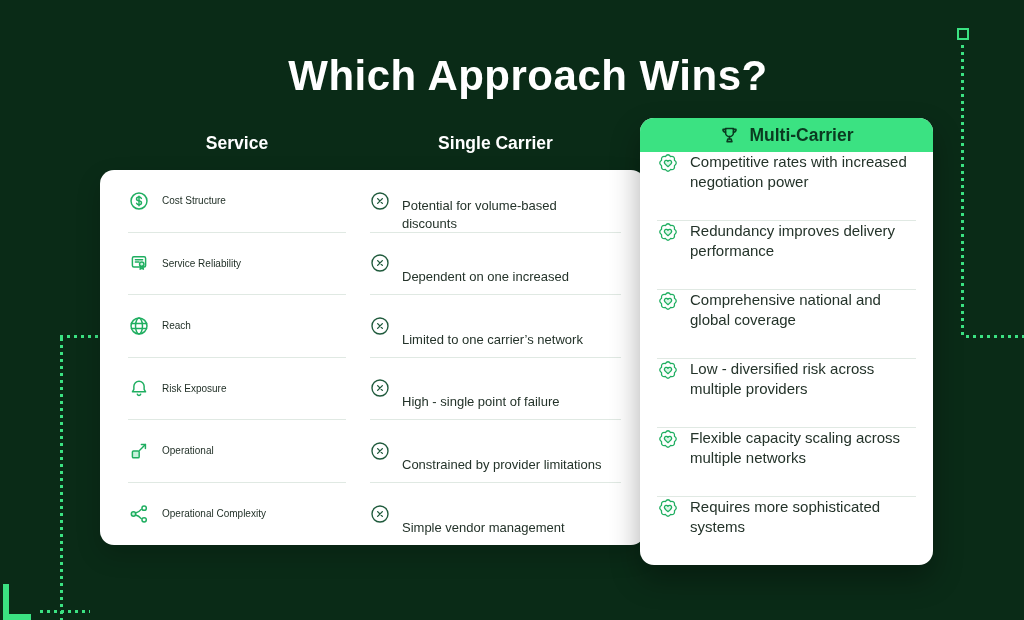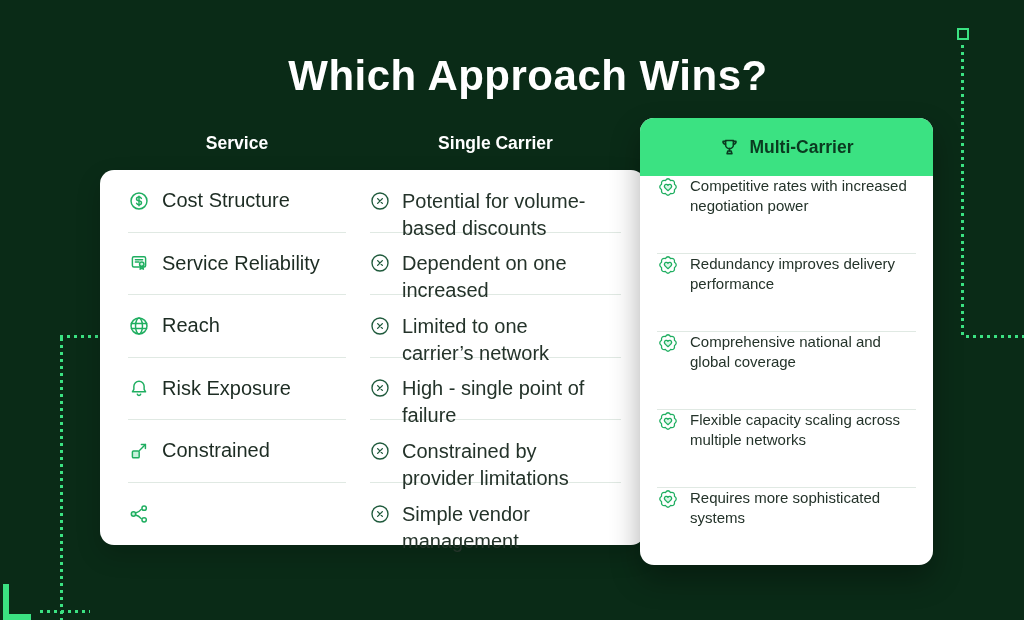--- a/index.html
+++ b/index.html
@@ -11,27 +11,27 @@
   .factor-header{left:128px;width:218px;}
   .single-header{left:370px;width:251px;}
 
   .main-card{position:absolute;left:100px;top:170px;width:545px;height:375px;background:#ffffff;border-radius:14px;box-shadow:0 10px 24px rgba(0,0,0,.18);display:flex;flex-direction:column;z-index:2;}
   .m-row{display:flex;flex:1;min-height:0;}
   .cell{display:flex;align-items:center;gap:12px;border-bottom:1px solid #e0e9e3;}
   .m-row:last-child .cell{border-bottom:none;}
   .cell-factor{margin-left:28px;width:218px;}
   .cell-gap{width:24px;}
   .cell-single{flex:1;margin-right:24px;}
-  .factor-label{font-size:20px;color:#1d2c23;}
-  .single-text{font-size:20px;color:#24332a;line-height:1.35;max-width:202px;margin-top:28px;}
+  .factor-label{font-size:10px;color:#1d2c23;}
+  .single-text{font-size:13px;color:#24332a;line-height:1.35;max-width:202px;margin-top:28px;}
   .icon{display:inline-flex;flex:none;}
   svg{display:block;}
 
   .multi-card{position:absolute;left:640px;top:118px;width:293px;height:447px;background:#ffffff;border-radius:14px;box-shadow:0 14px 30px rgba(0,0,0,.32);z-index:3;display:flex;flex-direction:column;}
-  .multi-header{height:58px;flex:none;background:#3be282;border-radius:14px 14px 0 0;display:flex;align-items:center;justify-content:center;gap:9px;color:#0a3a20;font-size:17.5px;font-weight:700;}
+  .multi-header{height:34px;flex:none;background:#3be282;border-radius:14px 14px 0 0;display:flex;align-items:center;justify-content:center;gap:9px;color:#0a3a20;font-size:17.5px;font-weight:700;}
   .multi-body{flex:1;display:flex;flex-direction:column;padding:0 17px;}
   .mc-row{flex:1;display:flex;align-items:flex-start;gap:11px;border-bottom:1px solid #e0e9e3;min-height:0;}
   .mc-row:last-child{border-bottom:none;}
   .multi-text{font-size:15px;color:#24332a;line-height:1.35;max-width:236px;}
 
   .dot-v{position:absolute;width:3px;background-image:repeating-linear-gradient(to bottom,#3be282 0 3px,transparent 3px 7px);}
   .dot-h{position:absolute;height:3px;background-image:repeating-linear-gradient(to right,#3be282 0 3px,transparent 3px 7px);}
   .sq-tr{position:absolute;left:957px;top:28px;width:8px;height:8px;border:2.5px solid #3be282;}
   .dv-r{left:961px;top:45px;height:290px;}
   .dh-r{left:966px;top:335px;width:58px;}
@@ -157,21 +157,21 @@
 
     <div class="m-row">
       <div class="cell cell-factor">
         <span class="icon">
           <svg width="22" height="22" viewBox="0 0 24 24" fill="none" stroke="#1fae60" stroke-width="1.6" stroke-linecap="round" stroke-linejoin="round">
               <rect x="4.8" y="12" width="7.4" height="7.4" rx="1.2" fill="#c8f2dc"></rect>
               <path d="M12.5 11.5L19 5"></path>
               <path d="M14.6 5H19v4.4"></path>
             </svg>
         </span>
-        <span class="factor-label">Constrained</span>
+        <span class="factor-label">Operational</span>
       </div>
       <div class="cell-gap"></div>
       <div class="cell cell-single">
         <span class="icon">
           <svg width="20" height="20" viewBox="0 0 22 22" fill="none" stroke="#1f5a3c" stroke-width="1.5" stroke-linecap="round">
               <circle cx="11" cy="11" r="8.8"></circle>
               <path d="M8.4 8.4l5.2 5.2M13.6 8.4l-5.2 5.2"></path>
             </svg>
         </span>
         <span class="single-text">Constrained by provider limitations</span>
@@ -181,20 +181,21 @@
     <div class="m-row">
       <div class="cell cell-factor">
         <span class="icon">
           <svg width="22" height="22" viewBox="0 0 24 24" fill="none" stroke="#1fae60" stroke-width="1.6" stroke-linecap="round">
               <circle cx="6" cy="12" r="2.4" fill="#c8f2dc"></circle>
               <circle cx="17.6" cy="5.6" r="2.4"></circle>
               <circle cx="17.6" cy="18.4" r="2.4"></circle>
               <path d="M8.2 11c3-.6 4.6-2 6.2-4M8.2 13c3 .6 4.6 2 6.2 4"></path>
             </svg>
         </span>
+        <span class="factor-label">Operational Complexity</span>
       </div>
       <div class="cell-gap"></div>
       <div class="cell cell-single">
         <span class="icon">
           <svg width="20" height="20" viewBox="0 0 22 22" fill="none" stroke="#1f5a3c" stroke-width="1.5" stroke-linecap="round">
               <circle cx="11" cy="11" r="8.8"></circle>
               <path d="M8.4 8.4l5.2 5.2M13.6 8.4l-5.2 5.2"></path>
             </svg>
         </span>
         <span class="single-text">Simple vendor management</span>
@@ -241,20 +242,29 @@
       <div class="mc-row">
         <span class="icon">
           <svg width="22" height="22" viewBox="0 0 24 24" fill="none" stroke="#1fae60" stroke-width="1.4" stroke-linecap="round" stroke-linejoin="round">
               <path d="M19.02 14.91Q19.78 19.78 14.91 19.02Q12 23 9.09 19.02Q4.22 19.78 4.98 14.91Q1 12 4.98 9.09Q4.22 4.22 9.09 4.98Q12 1 14.91 4.98Q19.78 4.22 19.02 9.09Q23 12 19.02 14.91Z" fill="#ffffff"></path>
               <path d="M12 16c-2.4-1.9-4-3-4-4.7a2.2 2.2 0 0 1 4-1.2 2.2 2.2 0 0 1 4 1.2c0 1.7-1.6 2.8-4 4.7z" fill="#d9f7e6"></path>
             </svg>
         </span>
         <span class="multi-text">Comprehensive national and global coverage</span>
       </div>
 
+      <div class="mc-row">
+        <span class="icon">
+          <svg width="22" height="22" viewBox="0 0 24 24" fill="none" stroke="#1fae60" stroke-width="1.4" stroke-linecap="round" stroke-linejoin="round">
+              <path d="M19.02 14.91Q19.78 19.78 14.91 19.02Q12 23 9.09 19.02Q4.22 19.78 4.98 14.91Q1 12 4.98 9.09Q4.22 4.22 9.09 4.98Q12 1 14.91 4.98Q19.78 4.22 19.02 9.09Q23 12 19.02 14.91Z" fill="#ffffff"></path>
+              <path d="M12 16c-2.4-1.9-4-3-4-4.7a2.2 2.2 0 0 1 4-1.2 2.2 2.2 0 0 1 4 1.2c0 1.7-1.6 2.8-4 4.7z" fill="#d9f7e6"></path>
+            </svg>
+        </span>
+        <span class="multi-text">Low - diversified risk across multiple providers</span>
+      </div>
 
       <div class="mc-row">
         <span class="icon">
           <svg width="22" height="22" viewBox="0 0 24 24" fill="none" stroke="#1fae60" stroke-width="1.4" stroke-linecap="round" stroke-linejoin="round">
               <path d="M19.02 14.91Q19.78 19.78 14.91 19.02Q12 23 9.09 19.02Q4.22 19.78 4.98 14.91Q1 12 4.98 9.09Q4.22 4.22 9.09 4.98Q12 1 14.91 4.98Q19.78 4.22 19.02 9.09Q23 12 19.02 14.91Z" fill="#ffffff"></path>
               <path d="M12 16c-2.4-1.9-4-3-4-4.7a2.2 2.2 0 0 1 4-1.2 2.2 2.2 0 0 1 4 1.2c0 1.7-1.6 2.8-4 4.7z" fill="#d9f7e6"></path>
             </svg>
         </span>
         <span class="multi-text">Flexible capacity scaling across multiple networks</span>
       </div>

